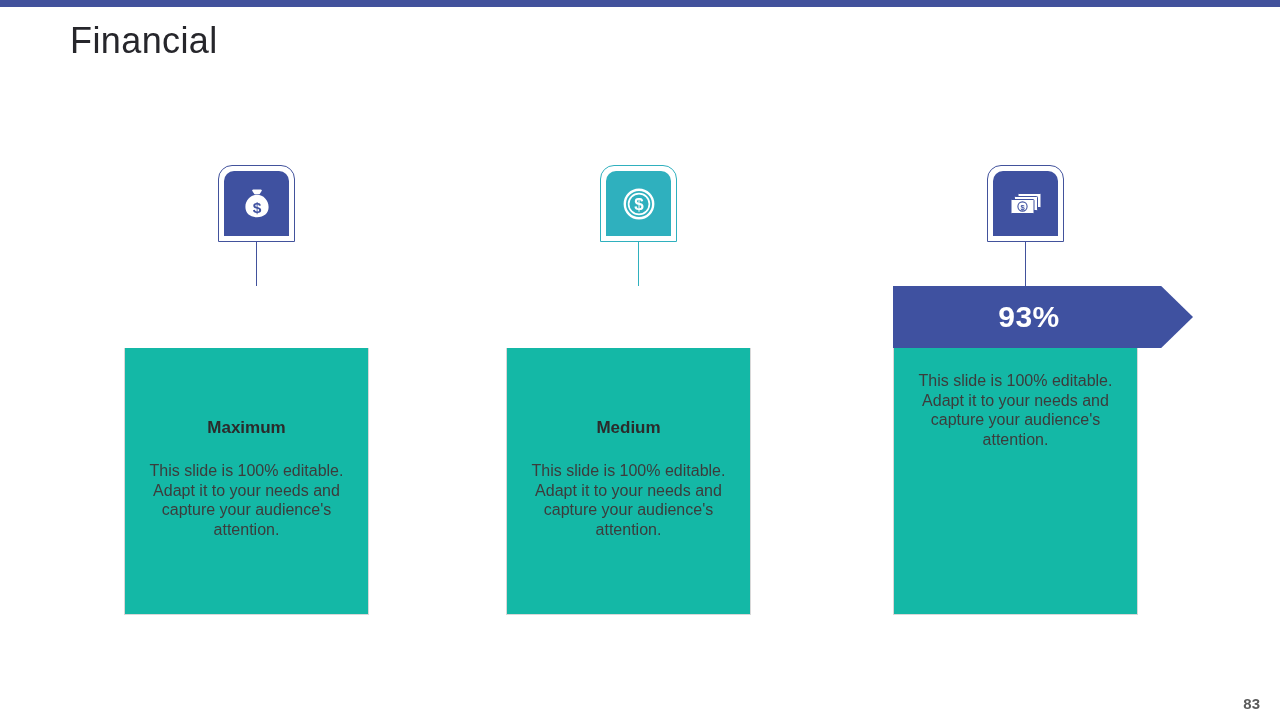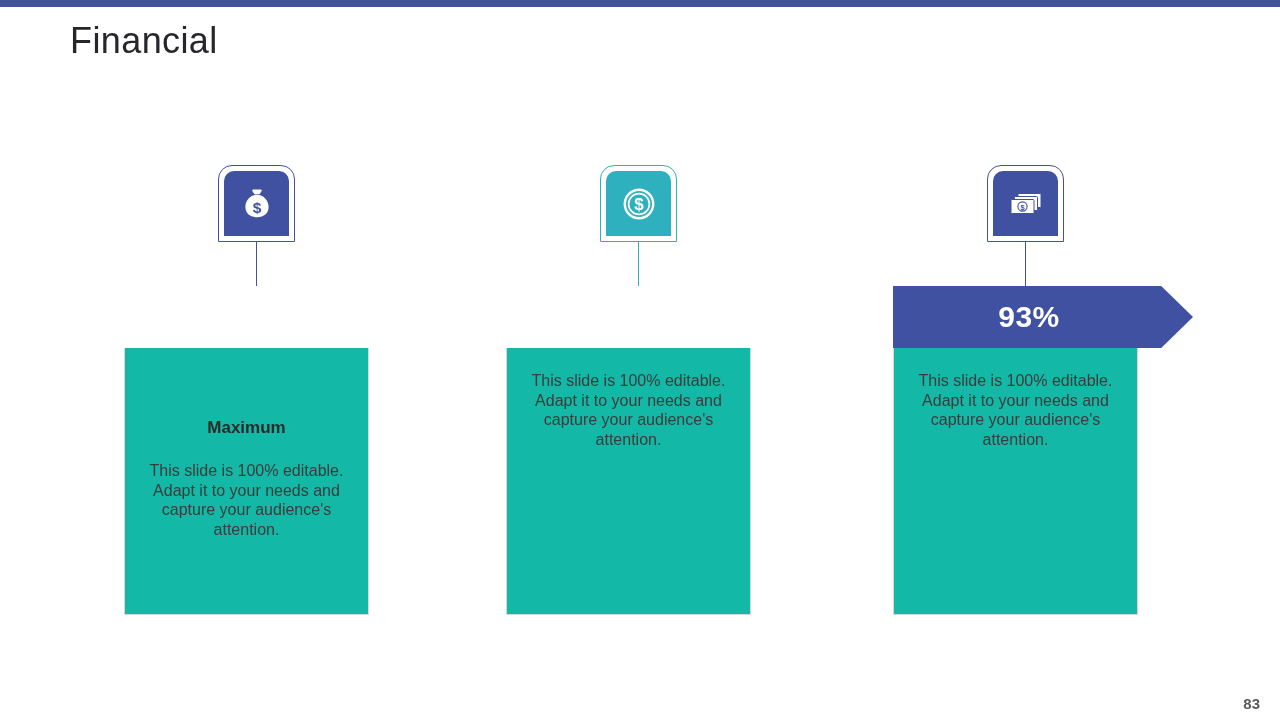--- a/index.html
+++ b/index.html
@@ -202,20 +202,21 @@
             <text x="21" y="27.2" text-anchor="middle" font-family="'Liberation Sans', sans-serif" font-size="17" font-weight="700" fill="#ffffff">$</text>
           </svg>
         </span>
       </div>
     </div>
 
     <div class="connector teal"></div>
 
 
     <div class="card">
+      <div class="card-title">Medium</div>
       <div class="card-desc">This slide is 100% editable. Adapt it to your needs and capture your audience's attention.</div>
     </div>
   </div>
 
   <div class="col col-2">
 
     <div class="icon-badge">
       <div class="icon-inner">
         <span>
           <svg width="42" height="42" viewBox="0 0 42 42">

